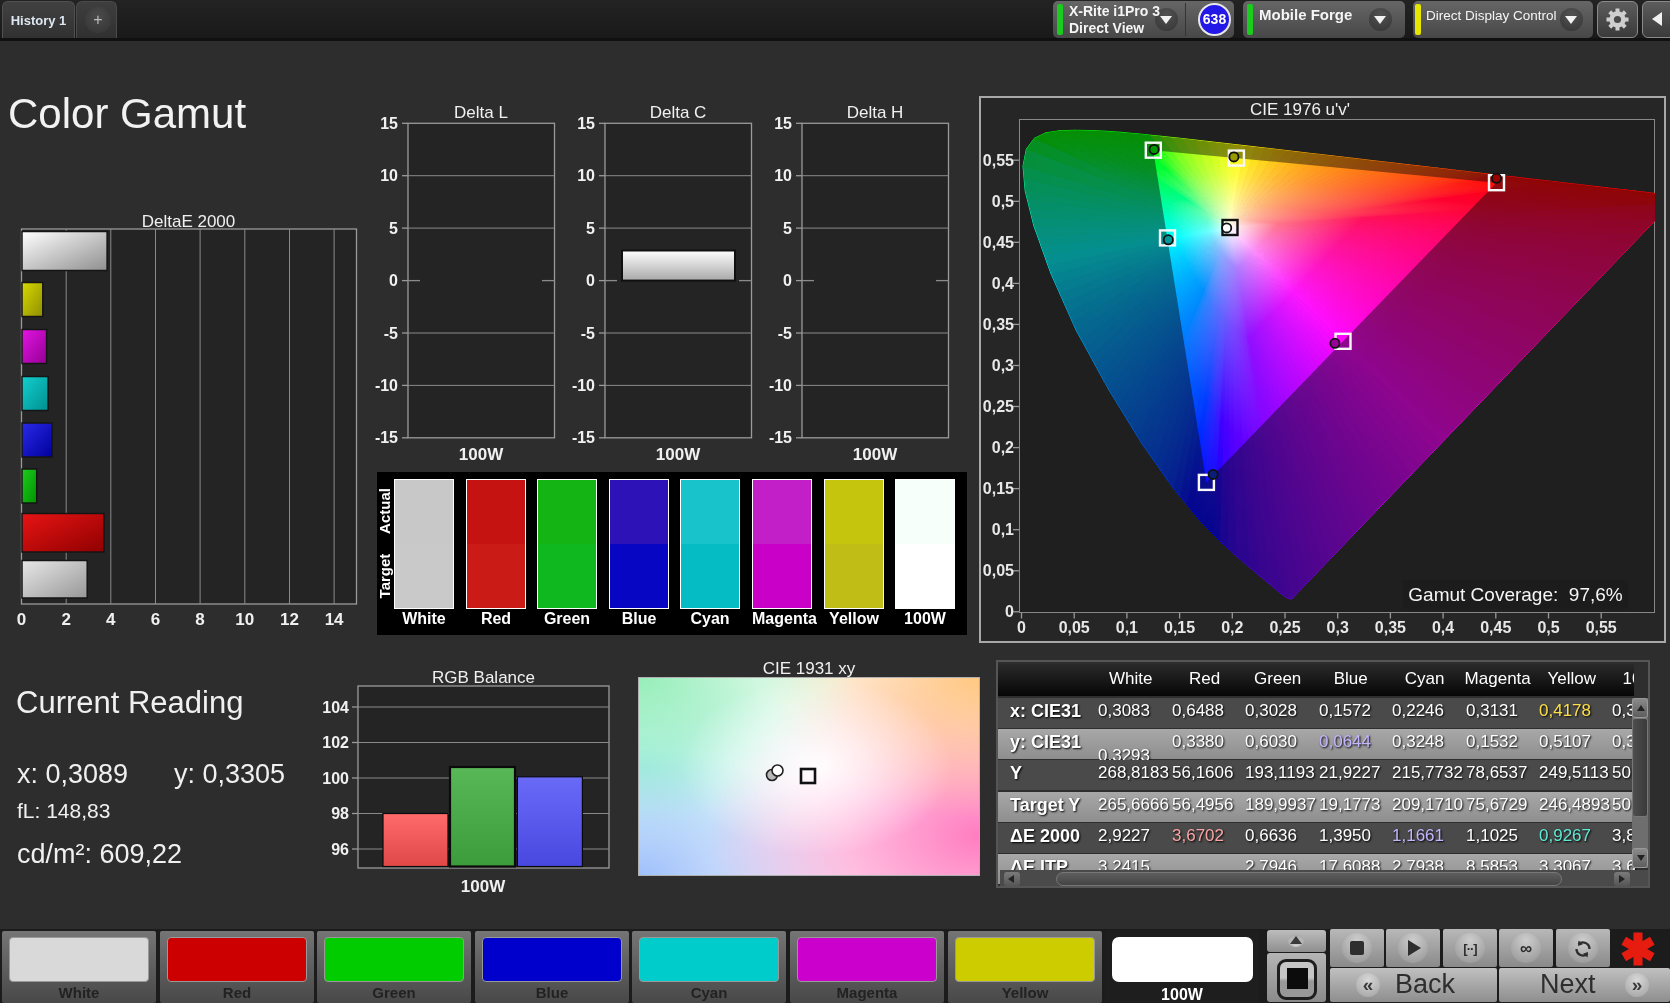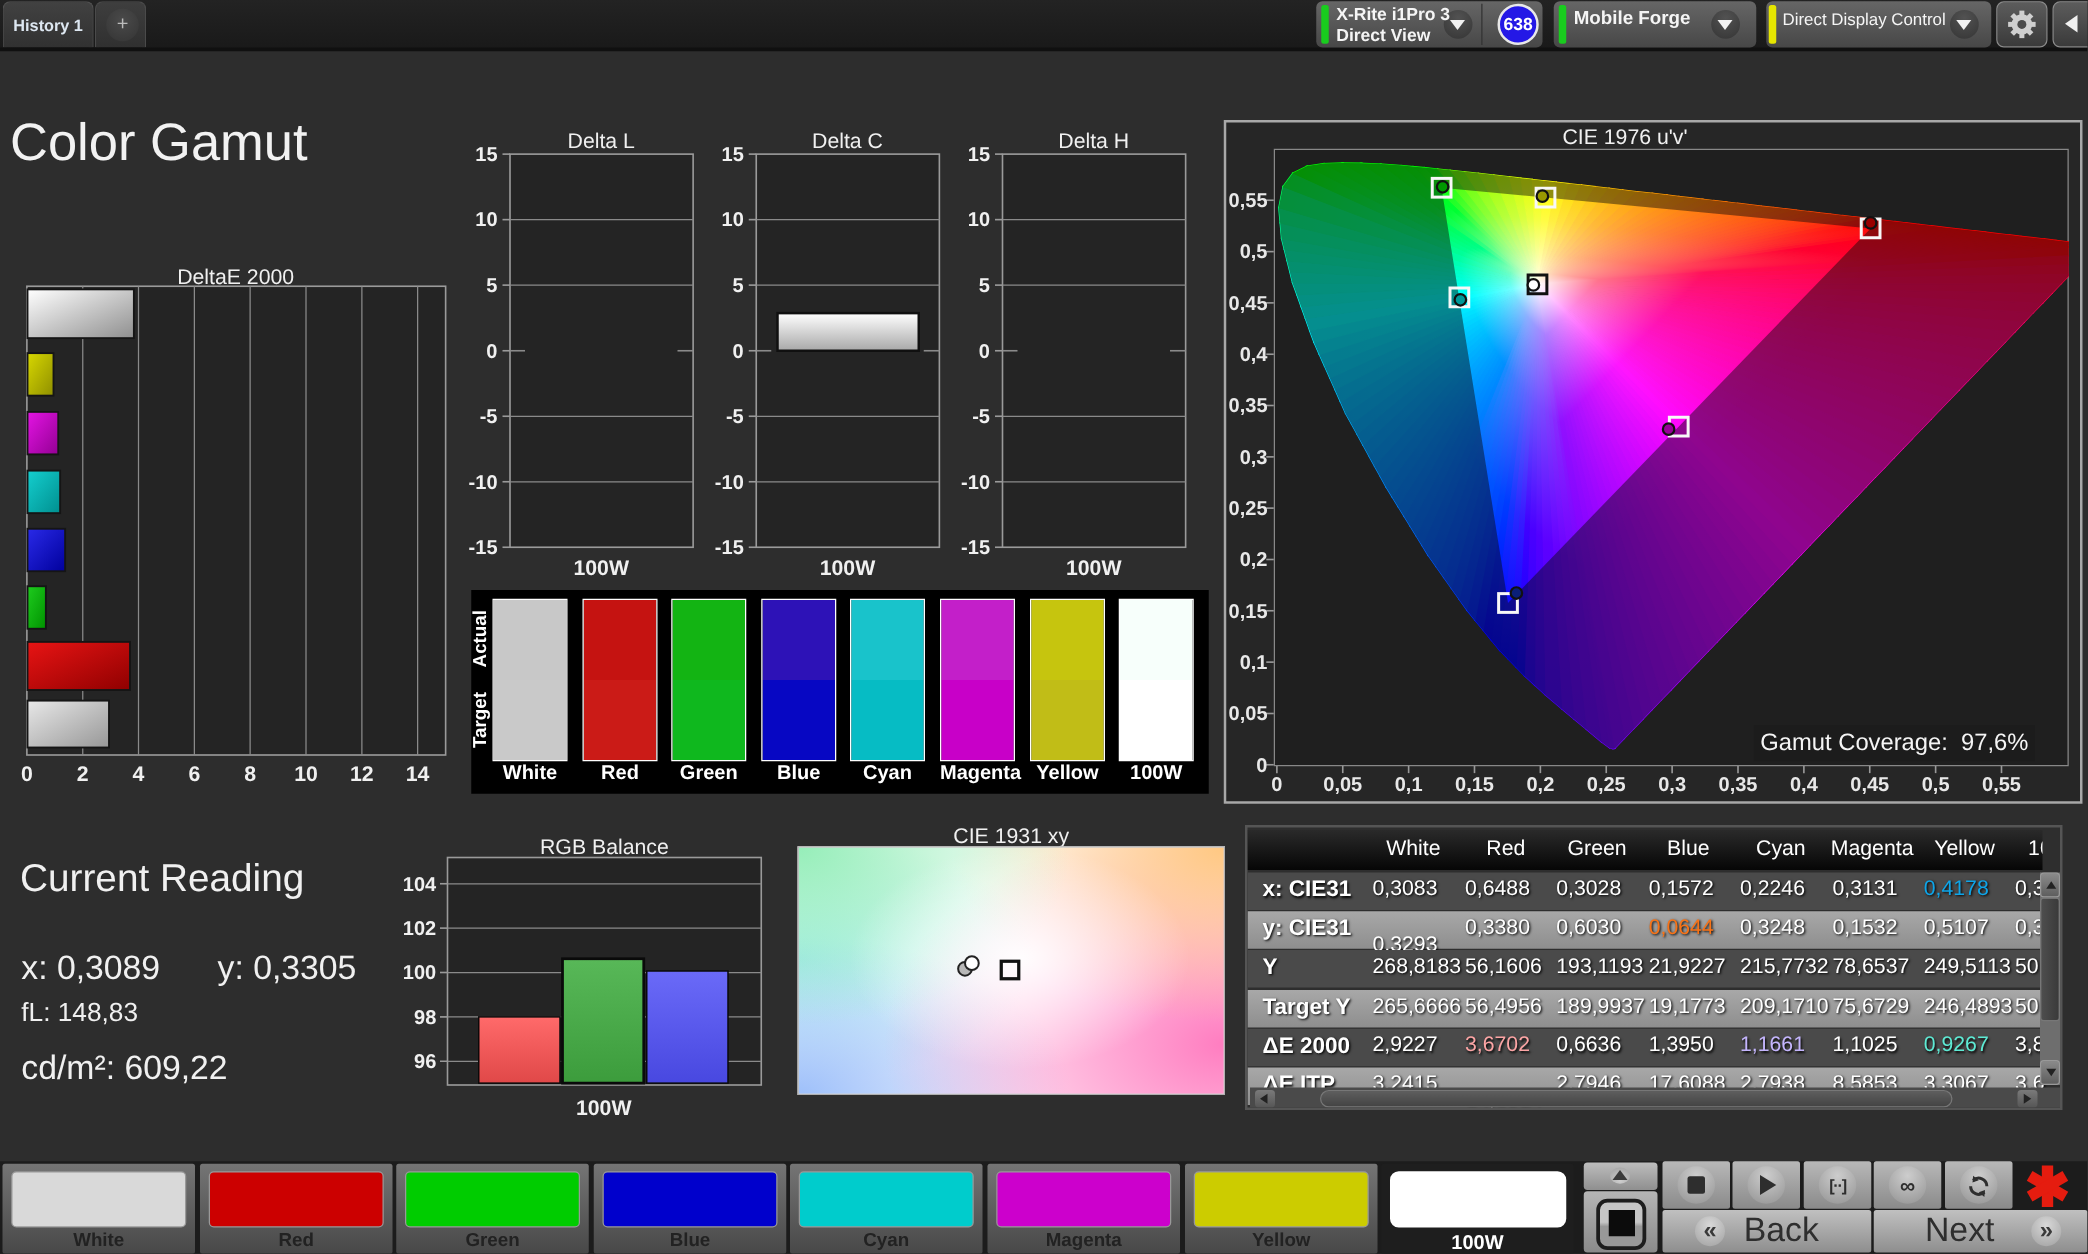--- a/index.html
+++ b/index.html
@@ -1733,28 +1733,28 @@
       <div class="abs" style="left:610px;top:5px;width:73.4px;color:#fff;font-size:17px;text-align:center">100W</div>
     </div>
 <div class="abs" style="left:0;top:36px;width:636px;height:30.2px;background:#4a4a4a"></div>
 <div class="abs" style="left:12px;top:39px;color:#fff;font-size:18px;font-weight:bold;text-shadow:1px 1px 2px #000">x: CIE31</div>
 <div class="abs" style="left:100px;top:39px;color:#fff;font-size:17px;text-shadow:1px 1px 2px #000">0,3083</div>
 <div class="abs" style="left:174px;top:39px;color:#fff;font-size:17px;text-shadow:1px 1px 2px #000">0,6488</div>
 <div class="abs" style="left:247px;top:39px;color:#fff;font-size:17px;text-shadow:1px 1px 2px #000">0,3028</div>
 <div class="abs" style="left:321px;top:39px;color:#fff;font-size:17px;text-shadow:1px 1px 2px #000">0,1572</div>
 <div class="abs" style="left:394px;top:39px;color:#fff;font-size:17px;text-shadow:1px 1px 2px #000">0,2246</div>
 <div class="abs" style="left:468px;top:39px;color:#fff;font-size:17px;text-shadow:1px 1px 2px #000">0,3131</div>
-<div class="abs" style="left:541px;top:39px;color:#0ea5e9;font-size:17px;text-shadow:1px 1px 2px #000">0,4178</div>
+<div class="abs" style="left:541px;top:39px;color:#fde047;font-size:17px;text-shadow:1px 1px 2px #000">0,4178</div>
 <div class="abs" style="left:614px;top:39px;color:#fff;font-size:17px;text-shadow:1px 1px 2px #000">0,3</div>
 <div class="abs" style="left:0;top:67px;width:636px;height:30.2px;background:linear-gradient(#a8a8a8,#8e8e8e)"></div>
 <div class="abs" style="left:12px;top:70px;color:#fff;font-size:18px;font-weight:bold;text-shadow:1px 1px 2px #000">y: CIE31</div>
 <div class="abs" style="left:100px;top:84px;color:#fff;font-size:17px;text-shadow:1px 1px 2px #000">0,3293</div>
 <div class="abs" style="left:174px;top:70px;color:#fff;font-size:17px;text-shadow:1px 1px 2px #000">0,3380</div>
 <div class="abs" style="left:247px;top:70px;color:#fff;font-size:17px;text-shadow:1px 1px 2px #000">0,6030</div>
-<div class="abs" style="left:321px;top:70px;color:#f97316;font-size:17px;text-shadow:1px 1px 2px #000">0,0644</div>
+<div class="abs" style="left:321px;top:70px;color:#c4b5fd;font-size:17px;text-shadow:1px 1px 2px #000">0,0644</div>
 <div class="abs" style="left:394px;top:70px;color:#fff;font-size:17px;text-shadow:1px 1px 2px #000">0,3248</div>
 <div class="abs" style="left:468px;top:70px;color:#fff;font-size:17px;text-shadow:1px 1px 2px #000">0,1532</div>
 <div class="abs" style="left:541px;top:70px;color:#fff;font-size:17px;text-shadow:1px 1px 2px #000">0,5107</div>
 <div class="abs" style="left:614px;top:70px;color:#fff;font-size:17px;text-shadow:1px 1px 2px #000">0,3</div>
 <div class="abs" style="left:0;top:98px;width:636px;height:30.2px;background:#4a4a4a"></div>
 <div class="abs" style="left:12px;top:101px;color:#fff;font-size:18px;font-weight:bold;text-shadow:1px 1px 2px #000">Y</div>
 <div class="abs" style="left:100px;top:101px;color:#fff;font-size:17px;text-shadow:1px 1px 2px #000">268,8183</div>
 <div class="abs" style="left:174px;top:101px;color:#fff;font-size:17px;text-shadow:1px 1px 2px #000">56,1606</div>
 <div class="abs" style="left:247px;top:101px;color:#fff;font-size:17px;text-shadow:1px 1px 2px #000">193,1193</div>
 <div class="abs" style="left:321px;top:101px;color:#fff;font-size:17px;text-shadow:1px 1px 2px #000">21,9227</div>

